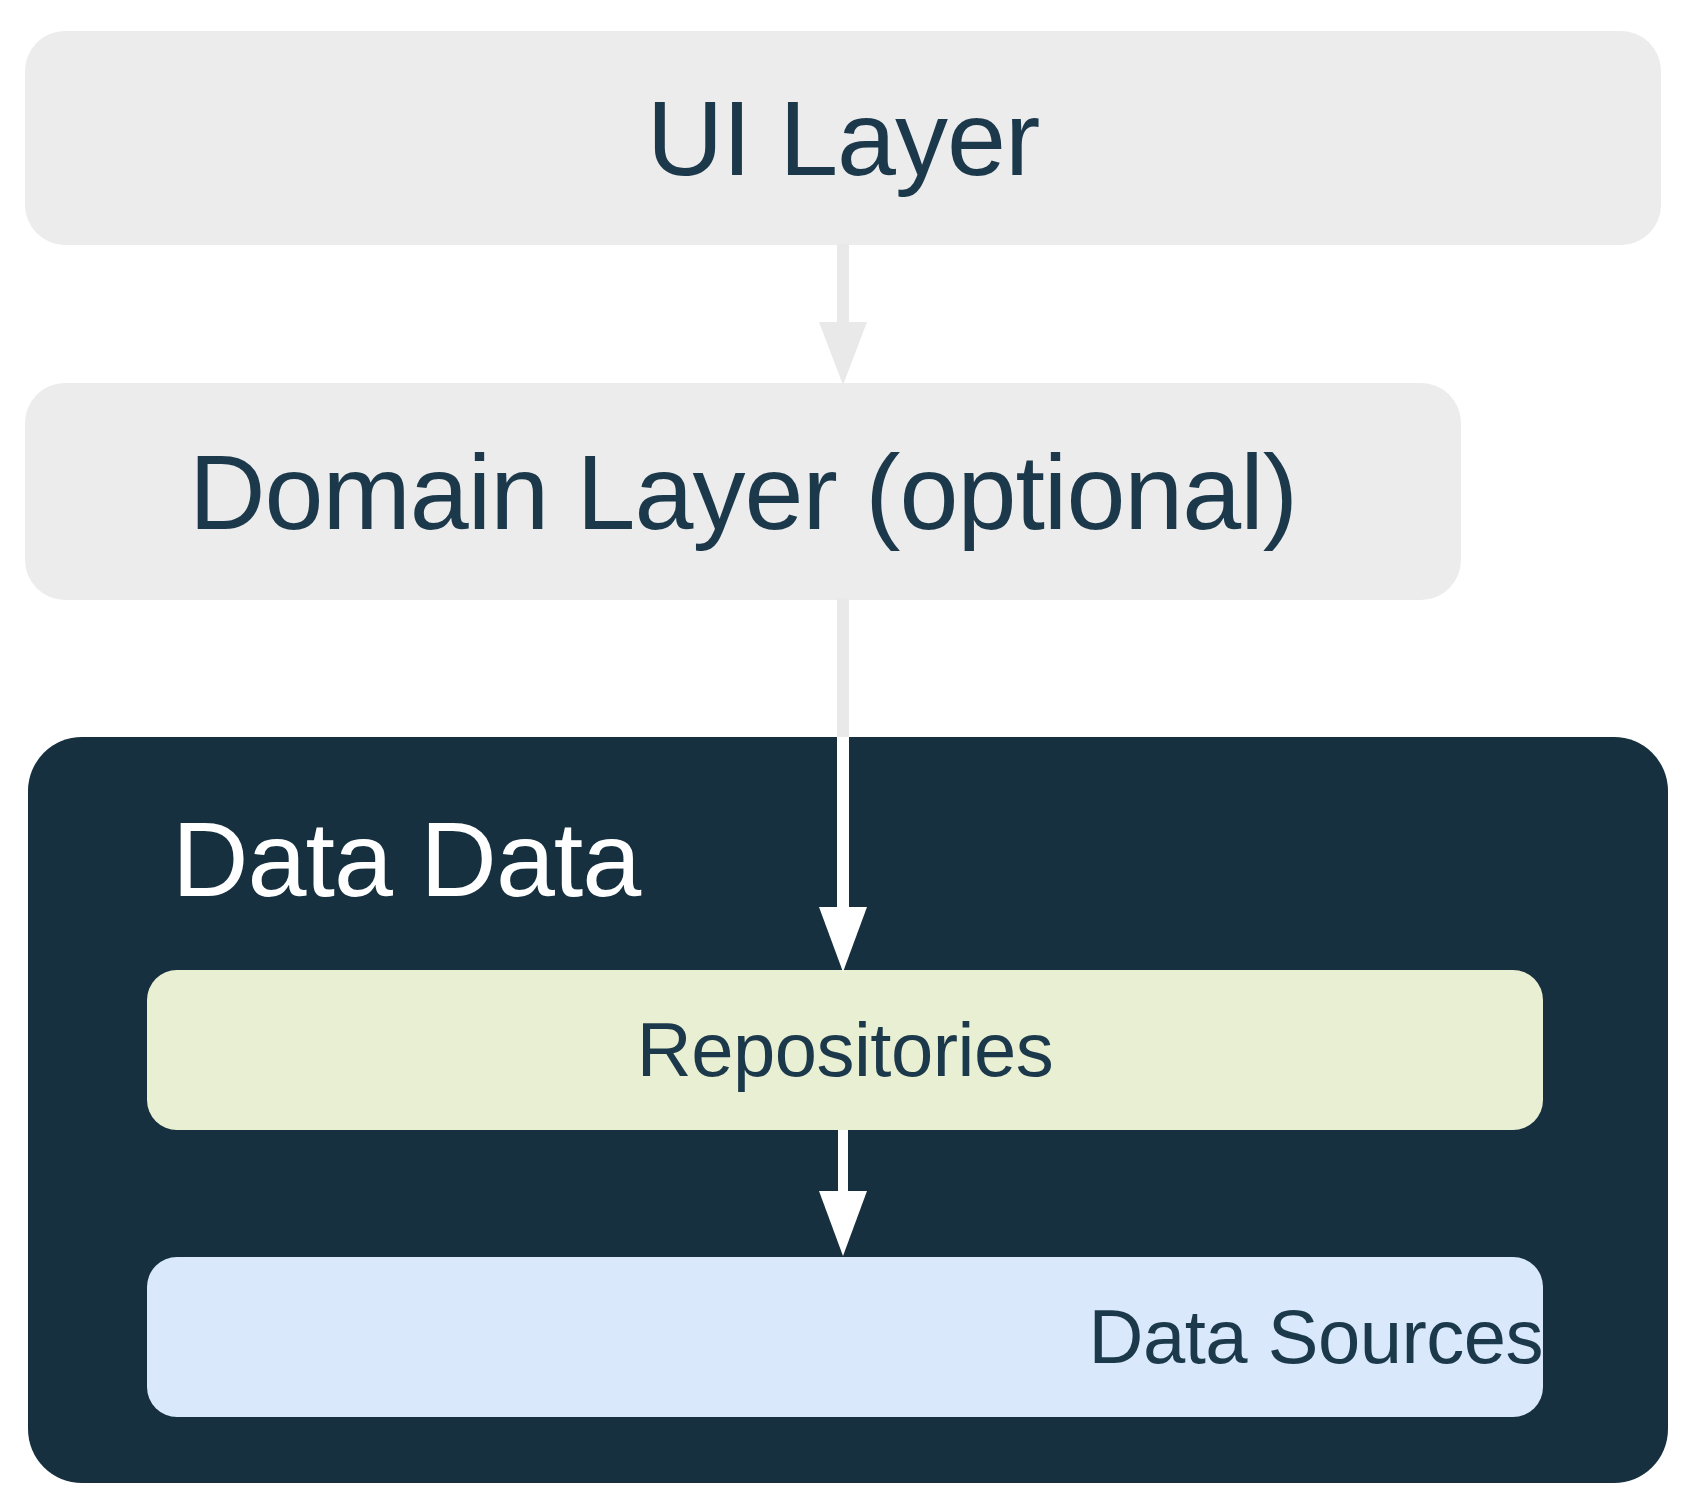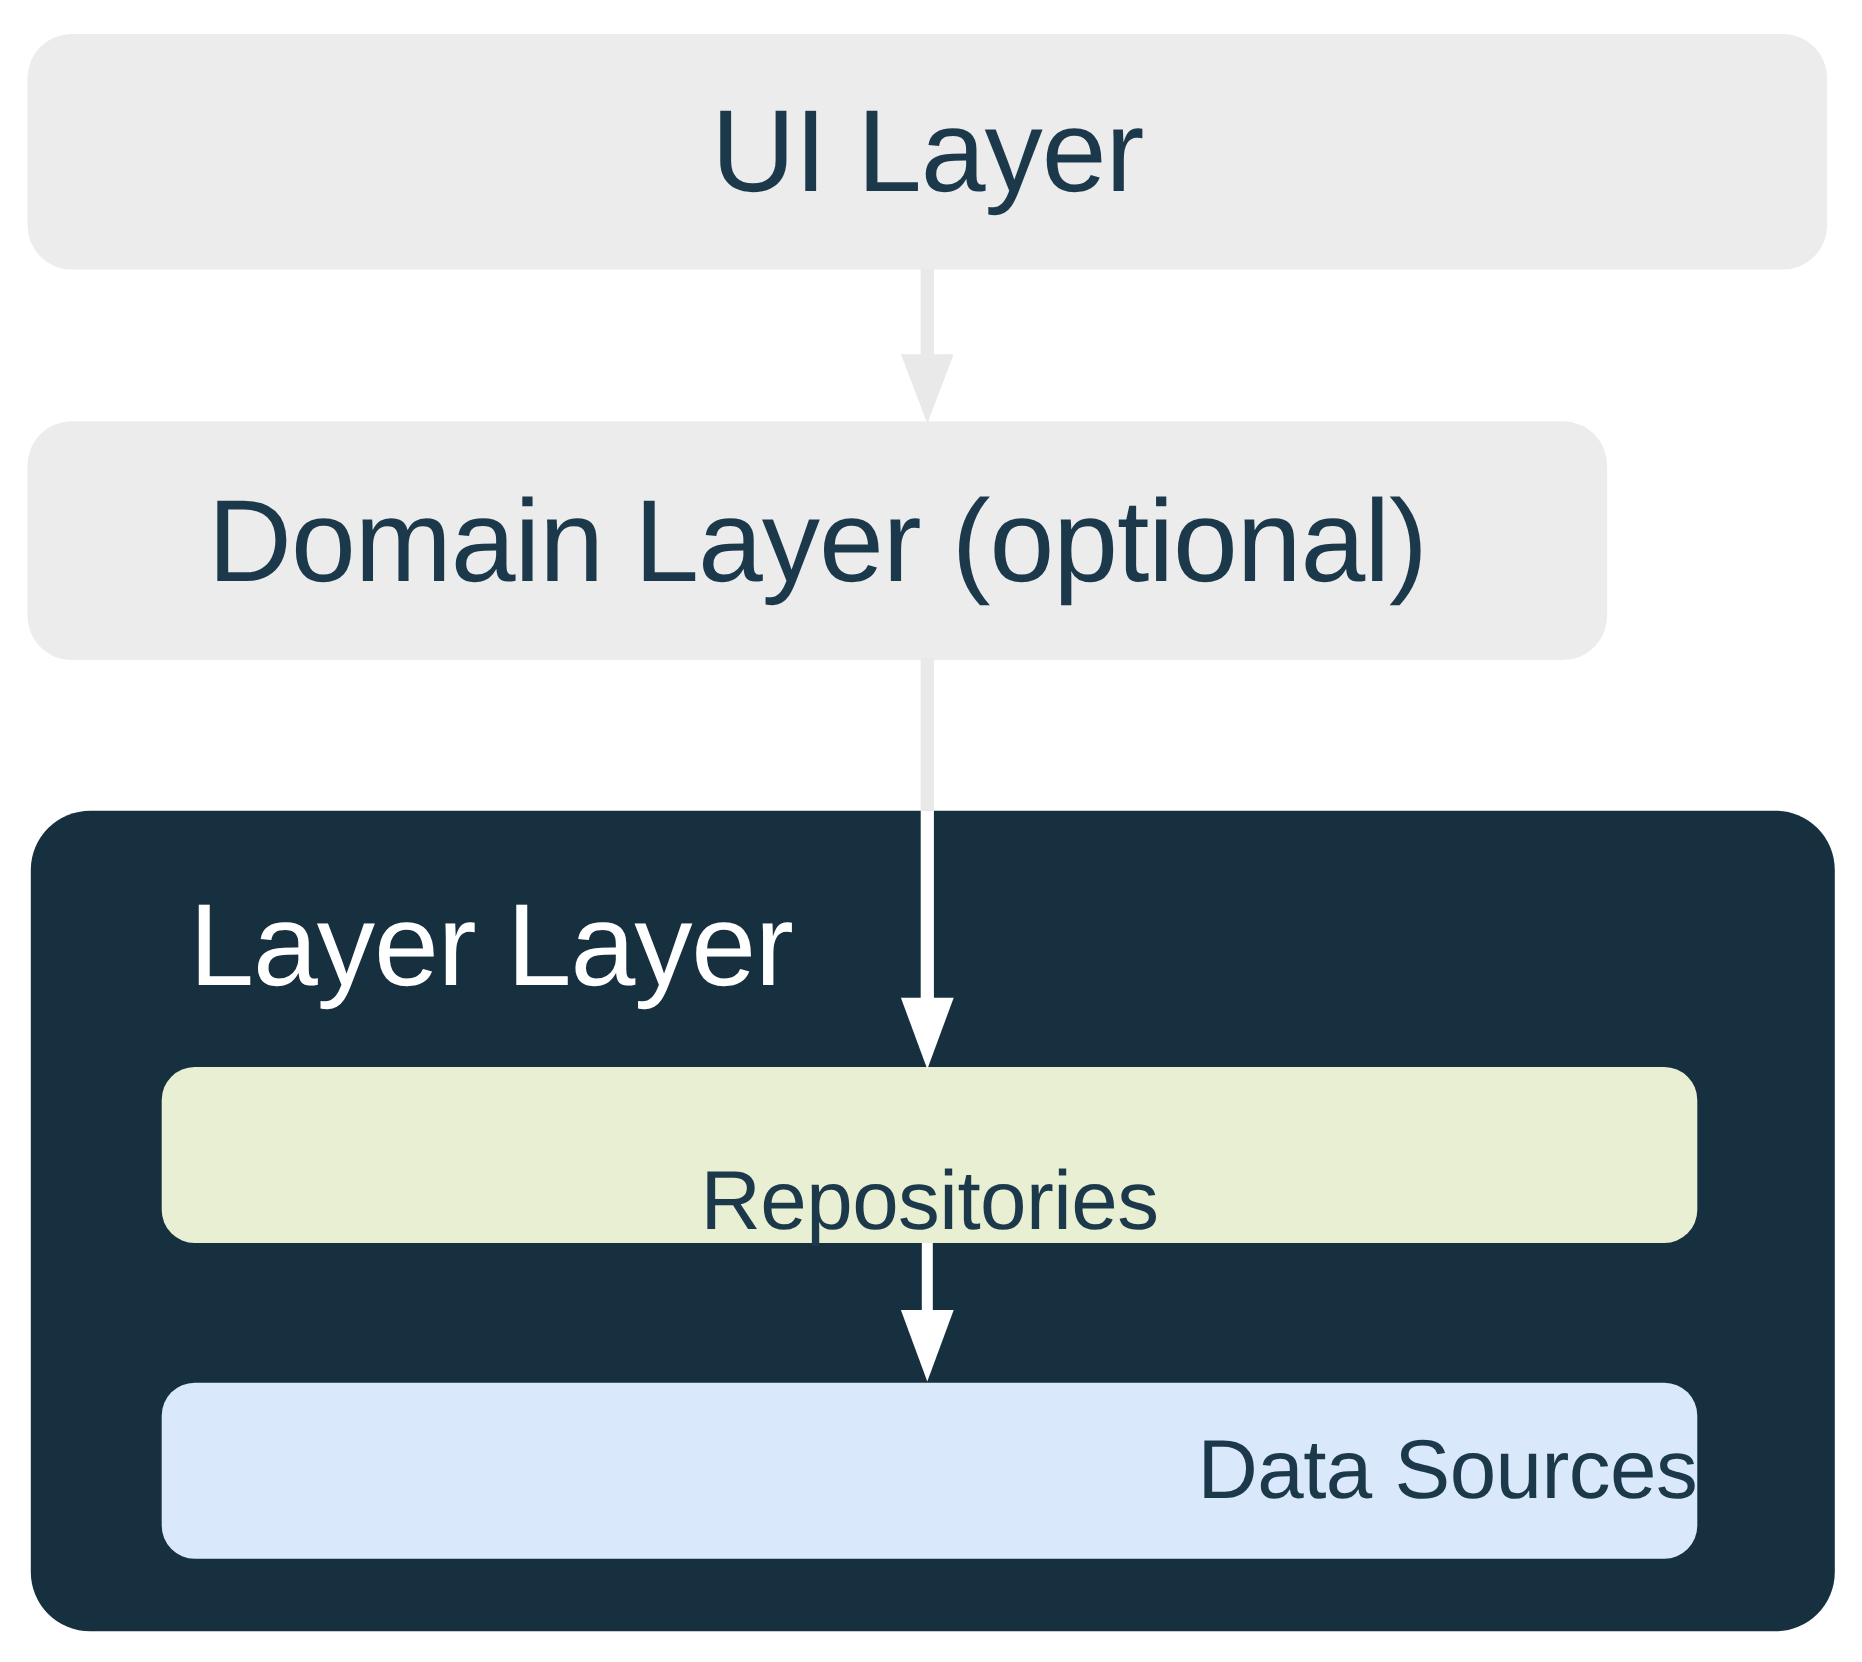--- a/index.html
+++ b/index.html
@@ -48,21 +48,20 @@
     left: 28px; top: 737px;
     width: 1640px; height: 746px;
     border-radius: 54px;
     background: var(--data-layer-navy);
   }
   .node-repos {
     left: 147px; top: 970px;
     width: 1396px; height: 160px;
     border-radius: 30px;
     background: var(--repositories-green);
-    align-items: flex-end;
   }
   .node-sources {
     left: 147px; top: 1257px;
     width: 1396px; height: 160px;
     border-radius: 30px;
     background: var(--data-sources-blue);
     justify-content: flex-end;
   }
   .label-lg {
     font-size: 106px;
@@ -121,21 +120,21 @@
     <div class="shaft a1-shaft"></div>
     <div class="head a1-head"></div>
   </div>
 
   <div class="box node-domain">
     <span class="label-lg">Domain Layer (optional)</span>
   </div>
 
   <div class="box node-datalayer"></div>
 
-  <span class="data-layer-title">Layer Layer</span>
+  <span class="data-layer-title">Data Data</span>
 
   <div class="arrow">
     <div class="shaft a2-shaft-gray"></div>
     <div class="shaft a2-shaft-white"></div>
     <div class="head a2-head"></div>
   </div>
 
   <div class="box node-repos">
     <span class="label-md">Repositories</span>
   </div>

